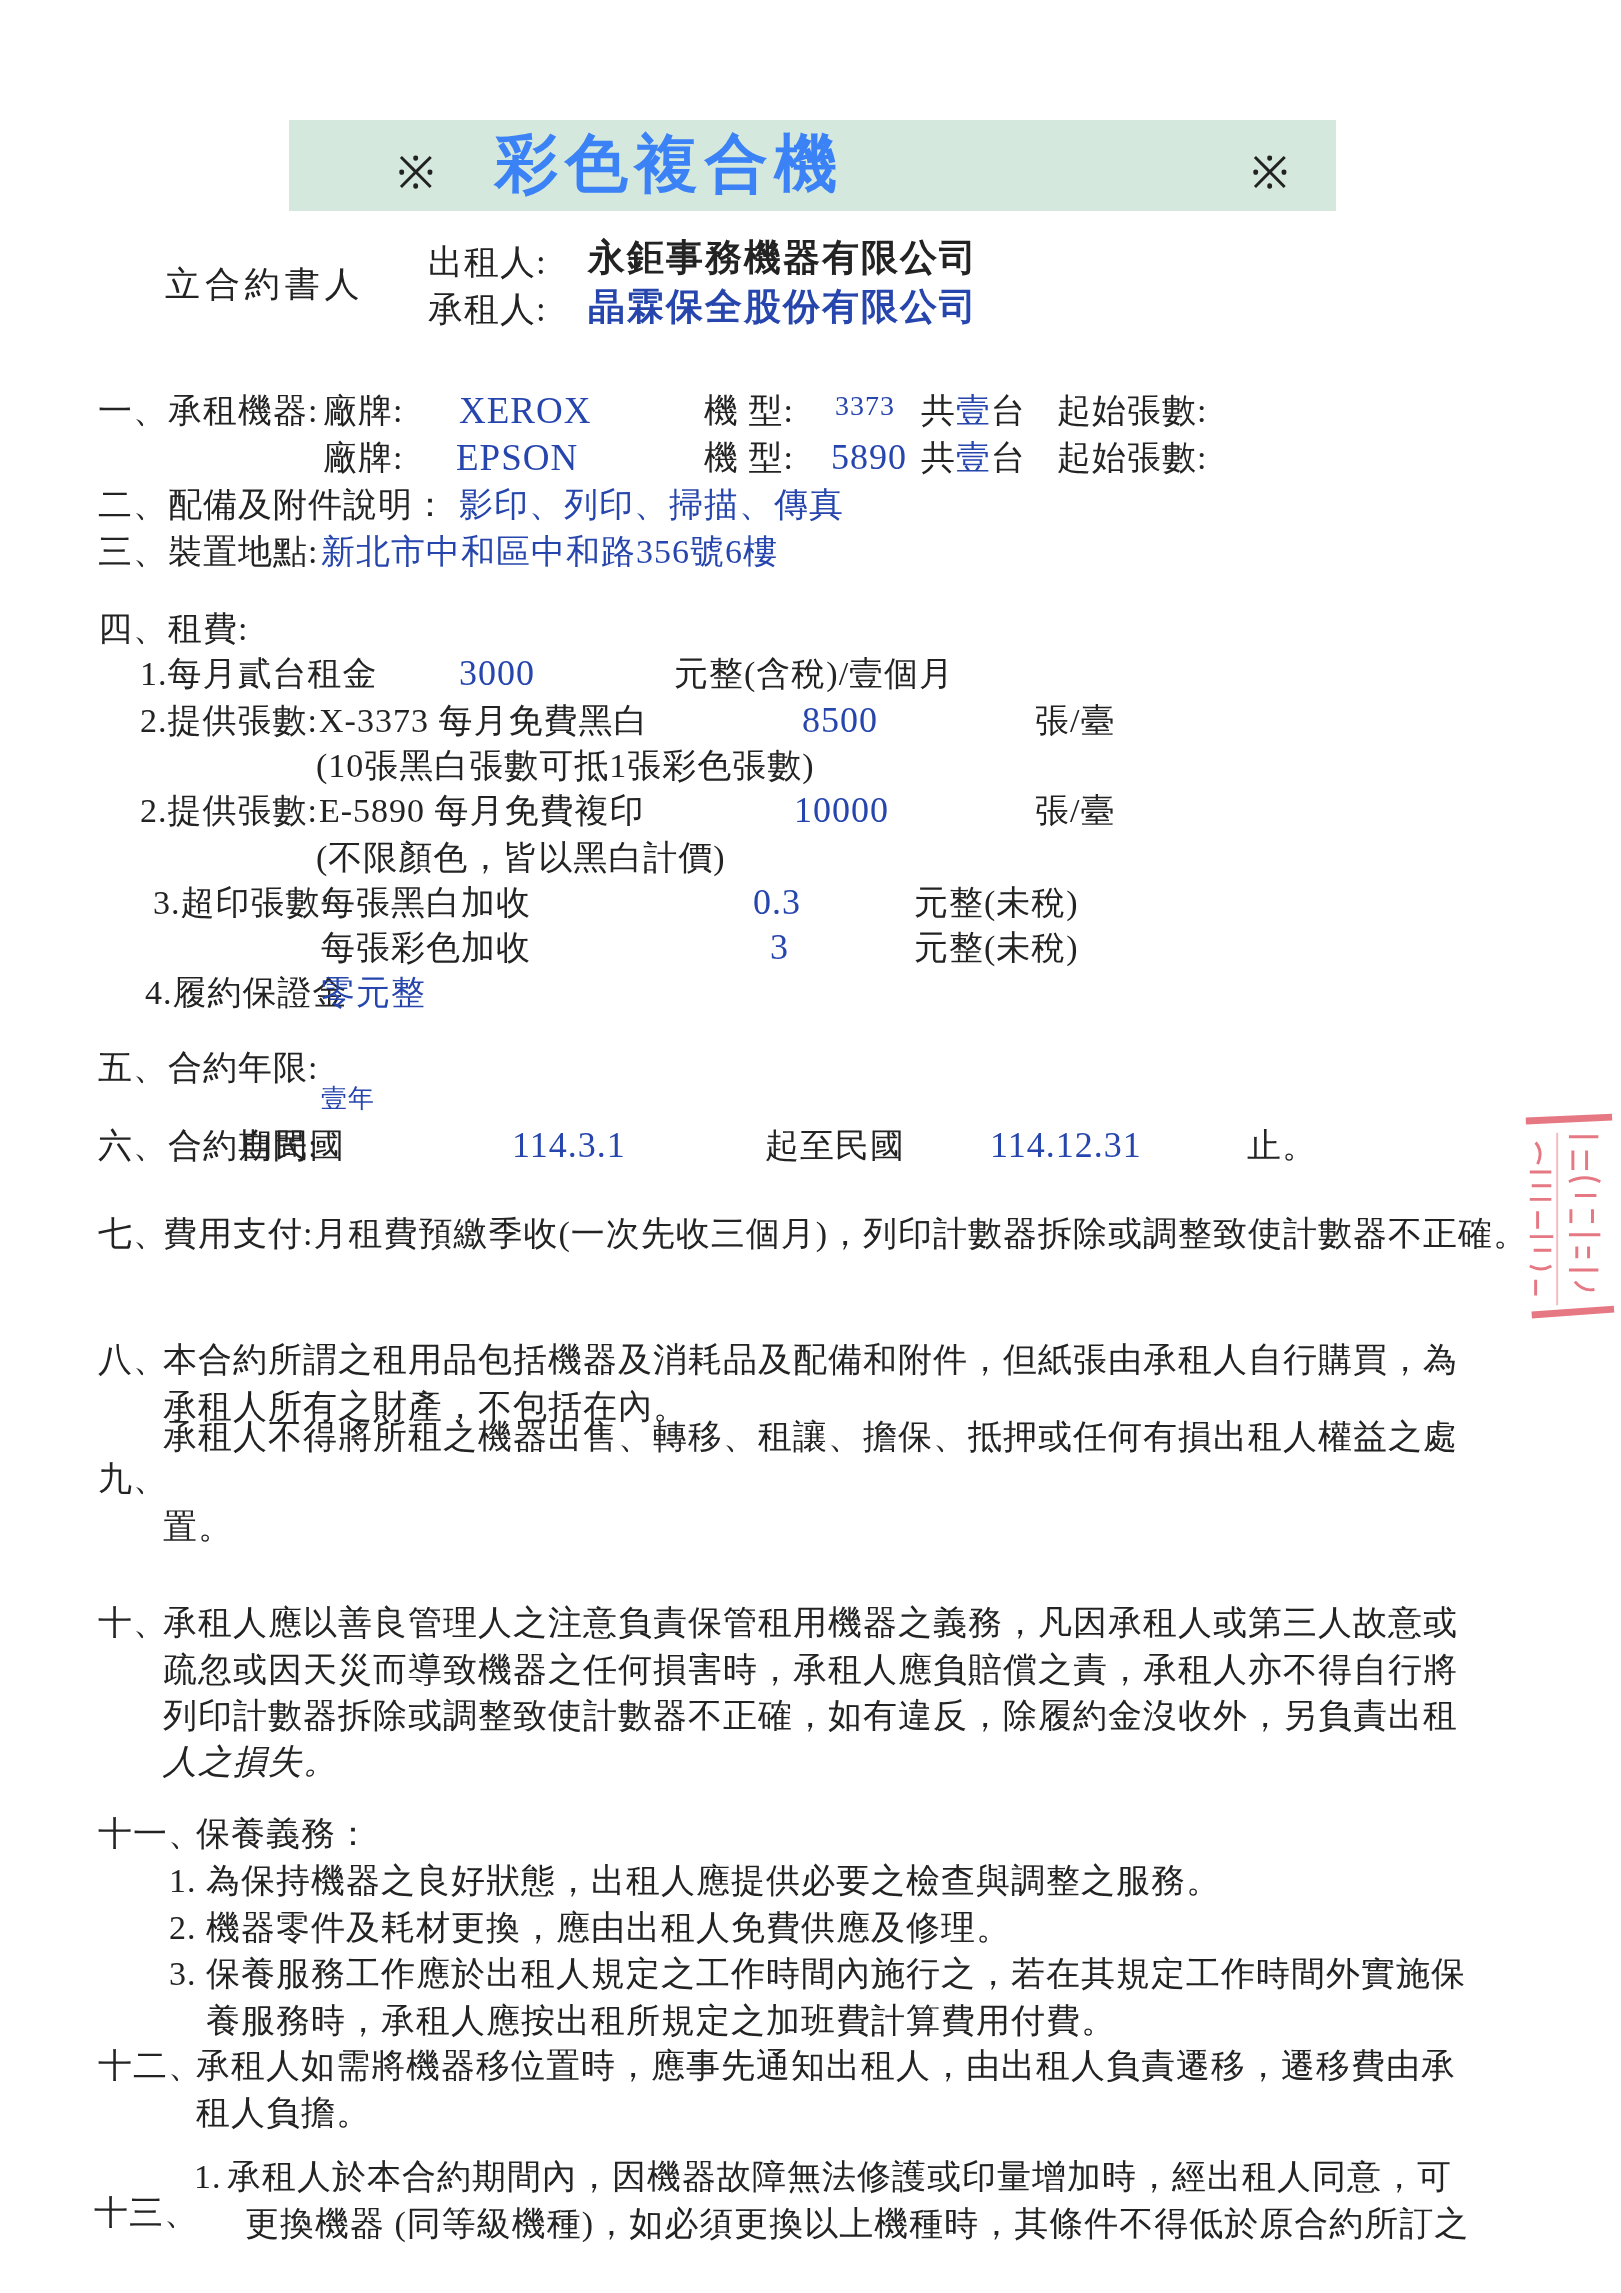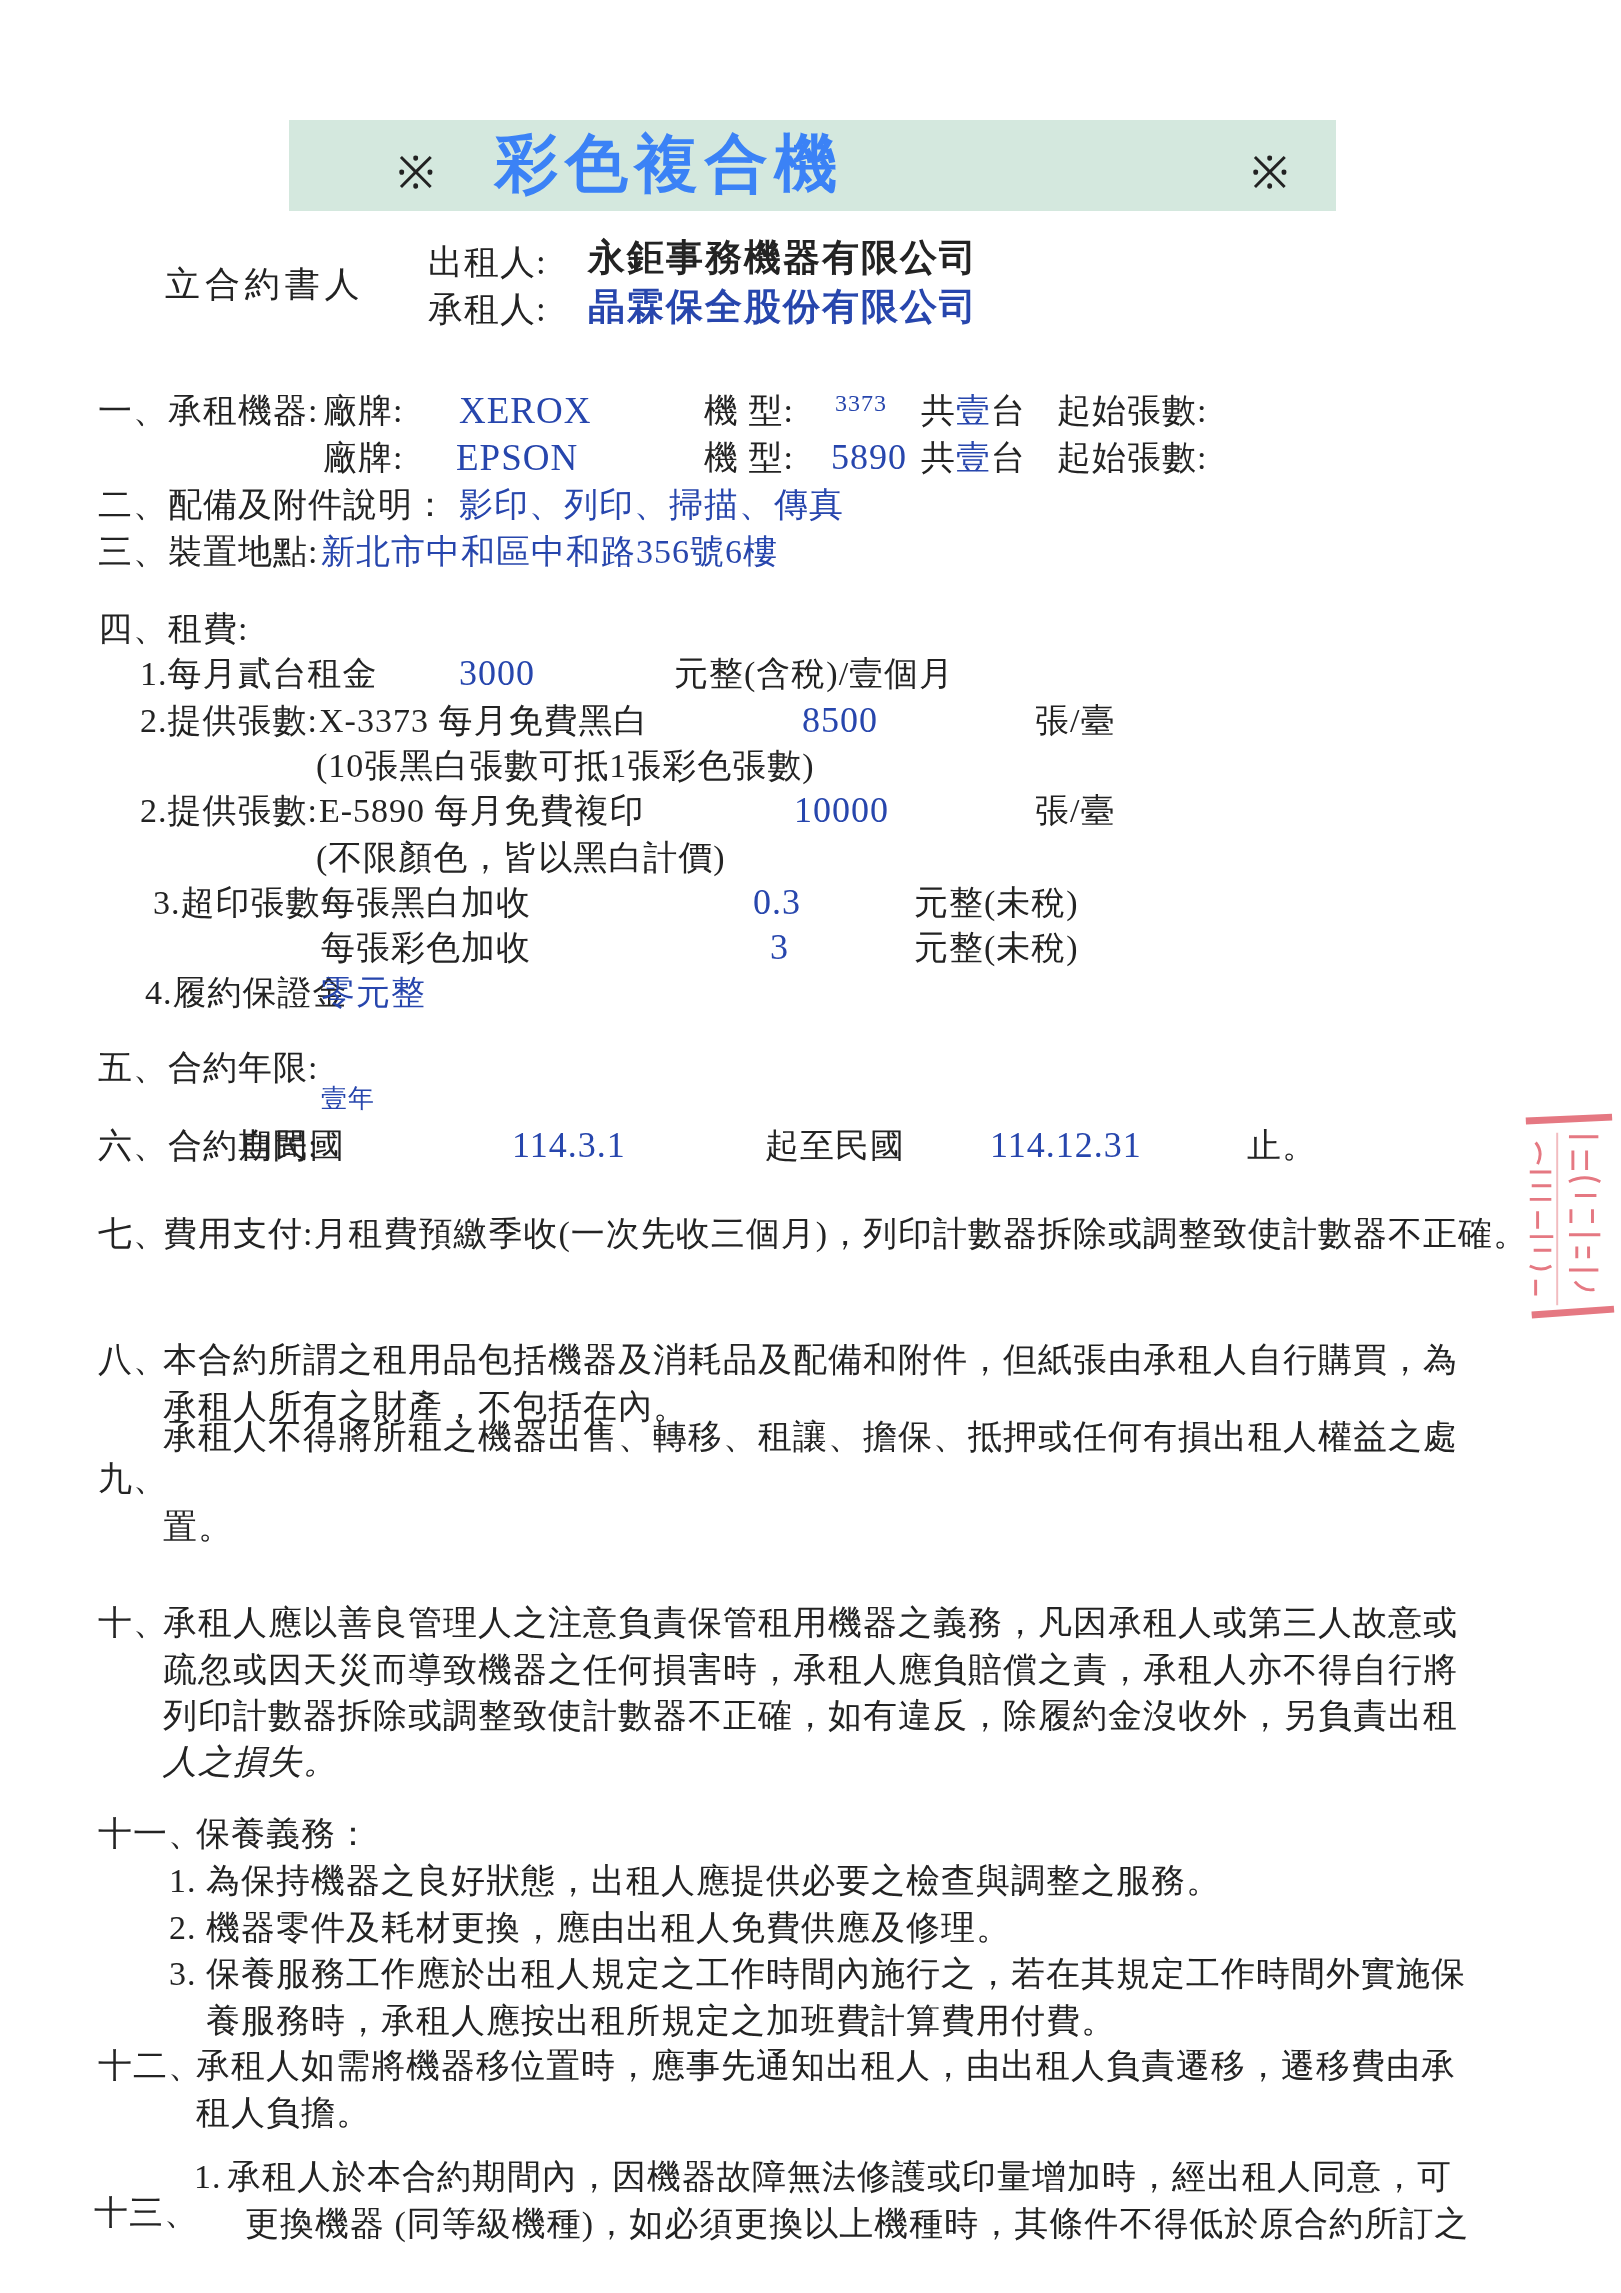--- a/index.html
+++ b/index.html
@@ -51,21 +51,21 @@
   <span class="t" style="left:165px;top:263px;font-size:35px;letter-spacing:4.9px;">立合約書人</span>
   <span class="t" style="left:428px;top:241px;font-size:35px;">出租人:</span>
   <span class="t party-name" style="left:588px;top:235px;">永鉅事務機器有限公司</span>
   <span class="t" style="left:428px;top:288px;font-size:35px;">承租人:</span>
   <span class="t party-name bl" style="left:588px;top:284px;">晶霖保全股份有限公司</span>
 
   <span class="t" style="left:98px;top:390px;">一、承租機器:</span>
   <span class="t" style="left:323px;top:390px;">廠牌:</span>
   <span class="t bl latin" style="left:459px;top:388px;font-size:37px;">XEROX</span>
   <span class="t" style="left:704px;top:390px;">機 型:</span>
-  <span class="t bl latin" style="left:835px;top:388px;font-size:24px;">3373</span>
+  <span class="t bl latin" style="left:835px;top:388px;font-size:28px;">3373</span>
   <span class="t" style="left:921px;top:390px;"><span>共</span><span class="bl">壹</span><span>台</span></span>
   <span class="t" style="left:1057px;top:390px;">起始張數:</span>
 
   <span class="t" style="left:323px;top:437px;">廠牌:</span>
   <span class="t bl latin" style="left:456px;top:435px;font-size:37px;">EPSON</span>
   <span class="t" style="left:704px;top:437px;">機 型:</span>
   <span class="t bl latin" style="left:831px;top:435px;font-size:36px;">5890</span>
   <span class="t" style="left:921px;top:437px;"><span>共</span><span class="bl">壹</span><span>台</span></span>
   <span class="t" style="left:1057px;top:437px;">起始張數:</span>
 

